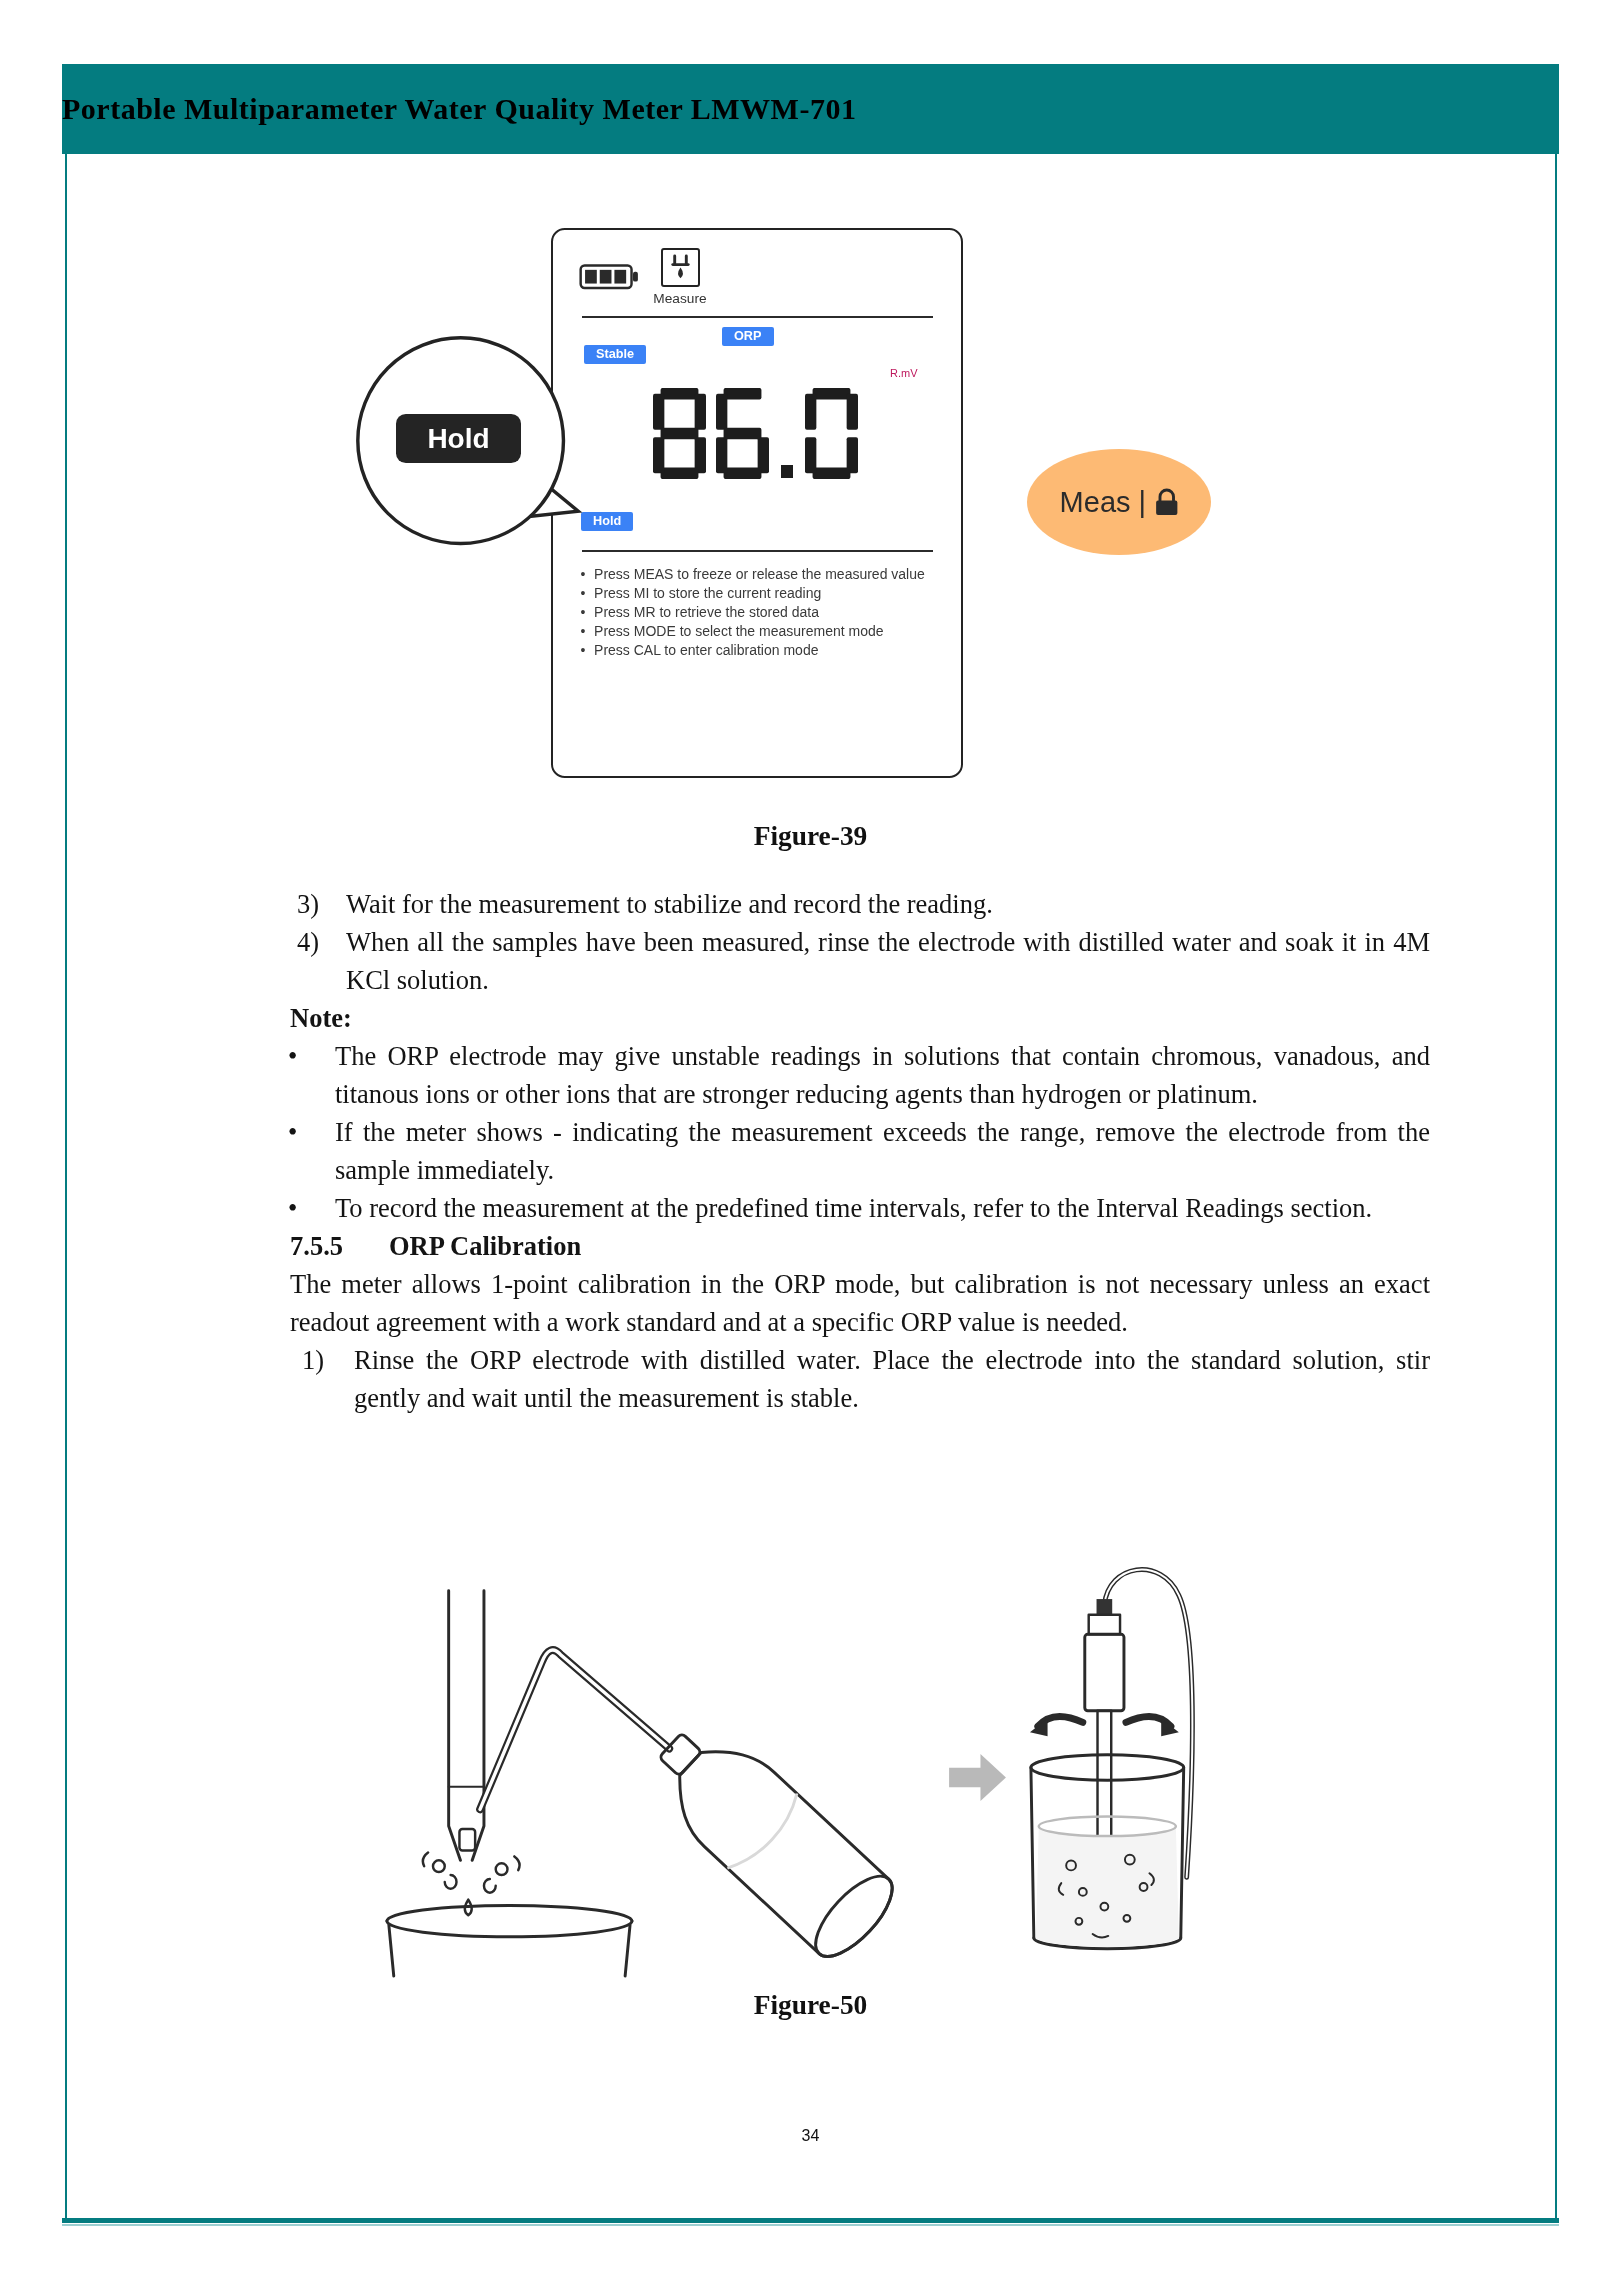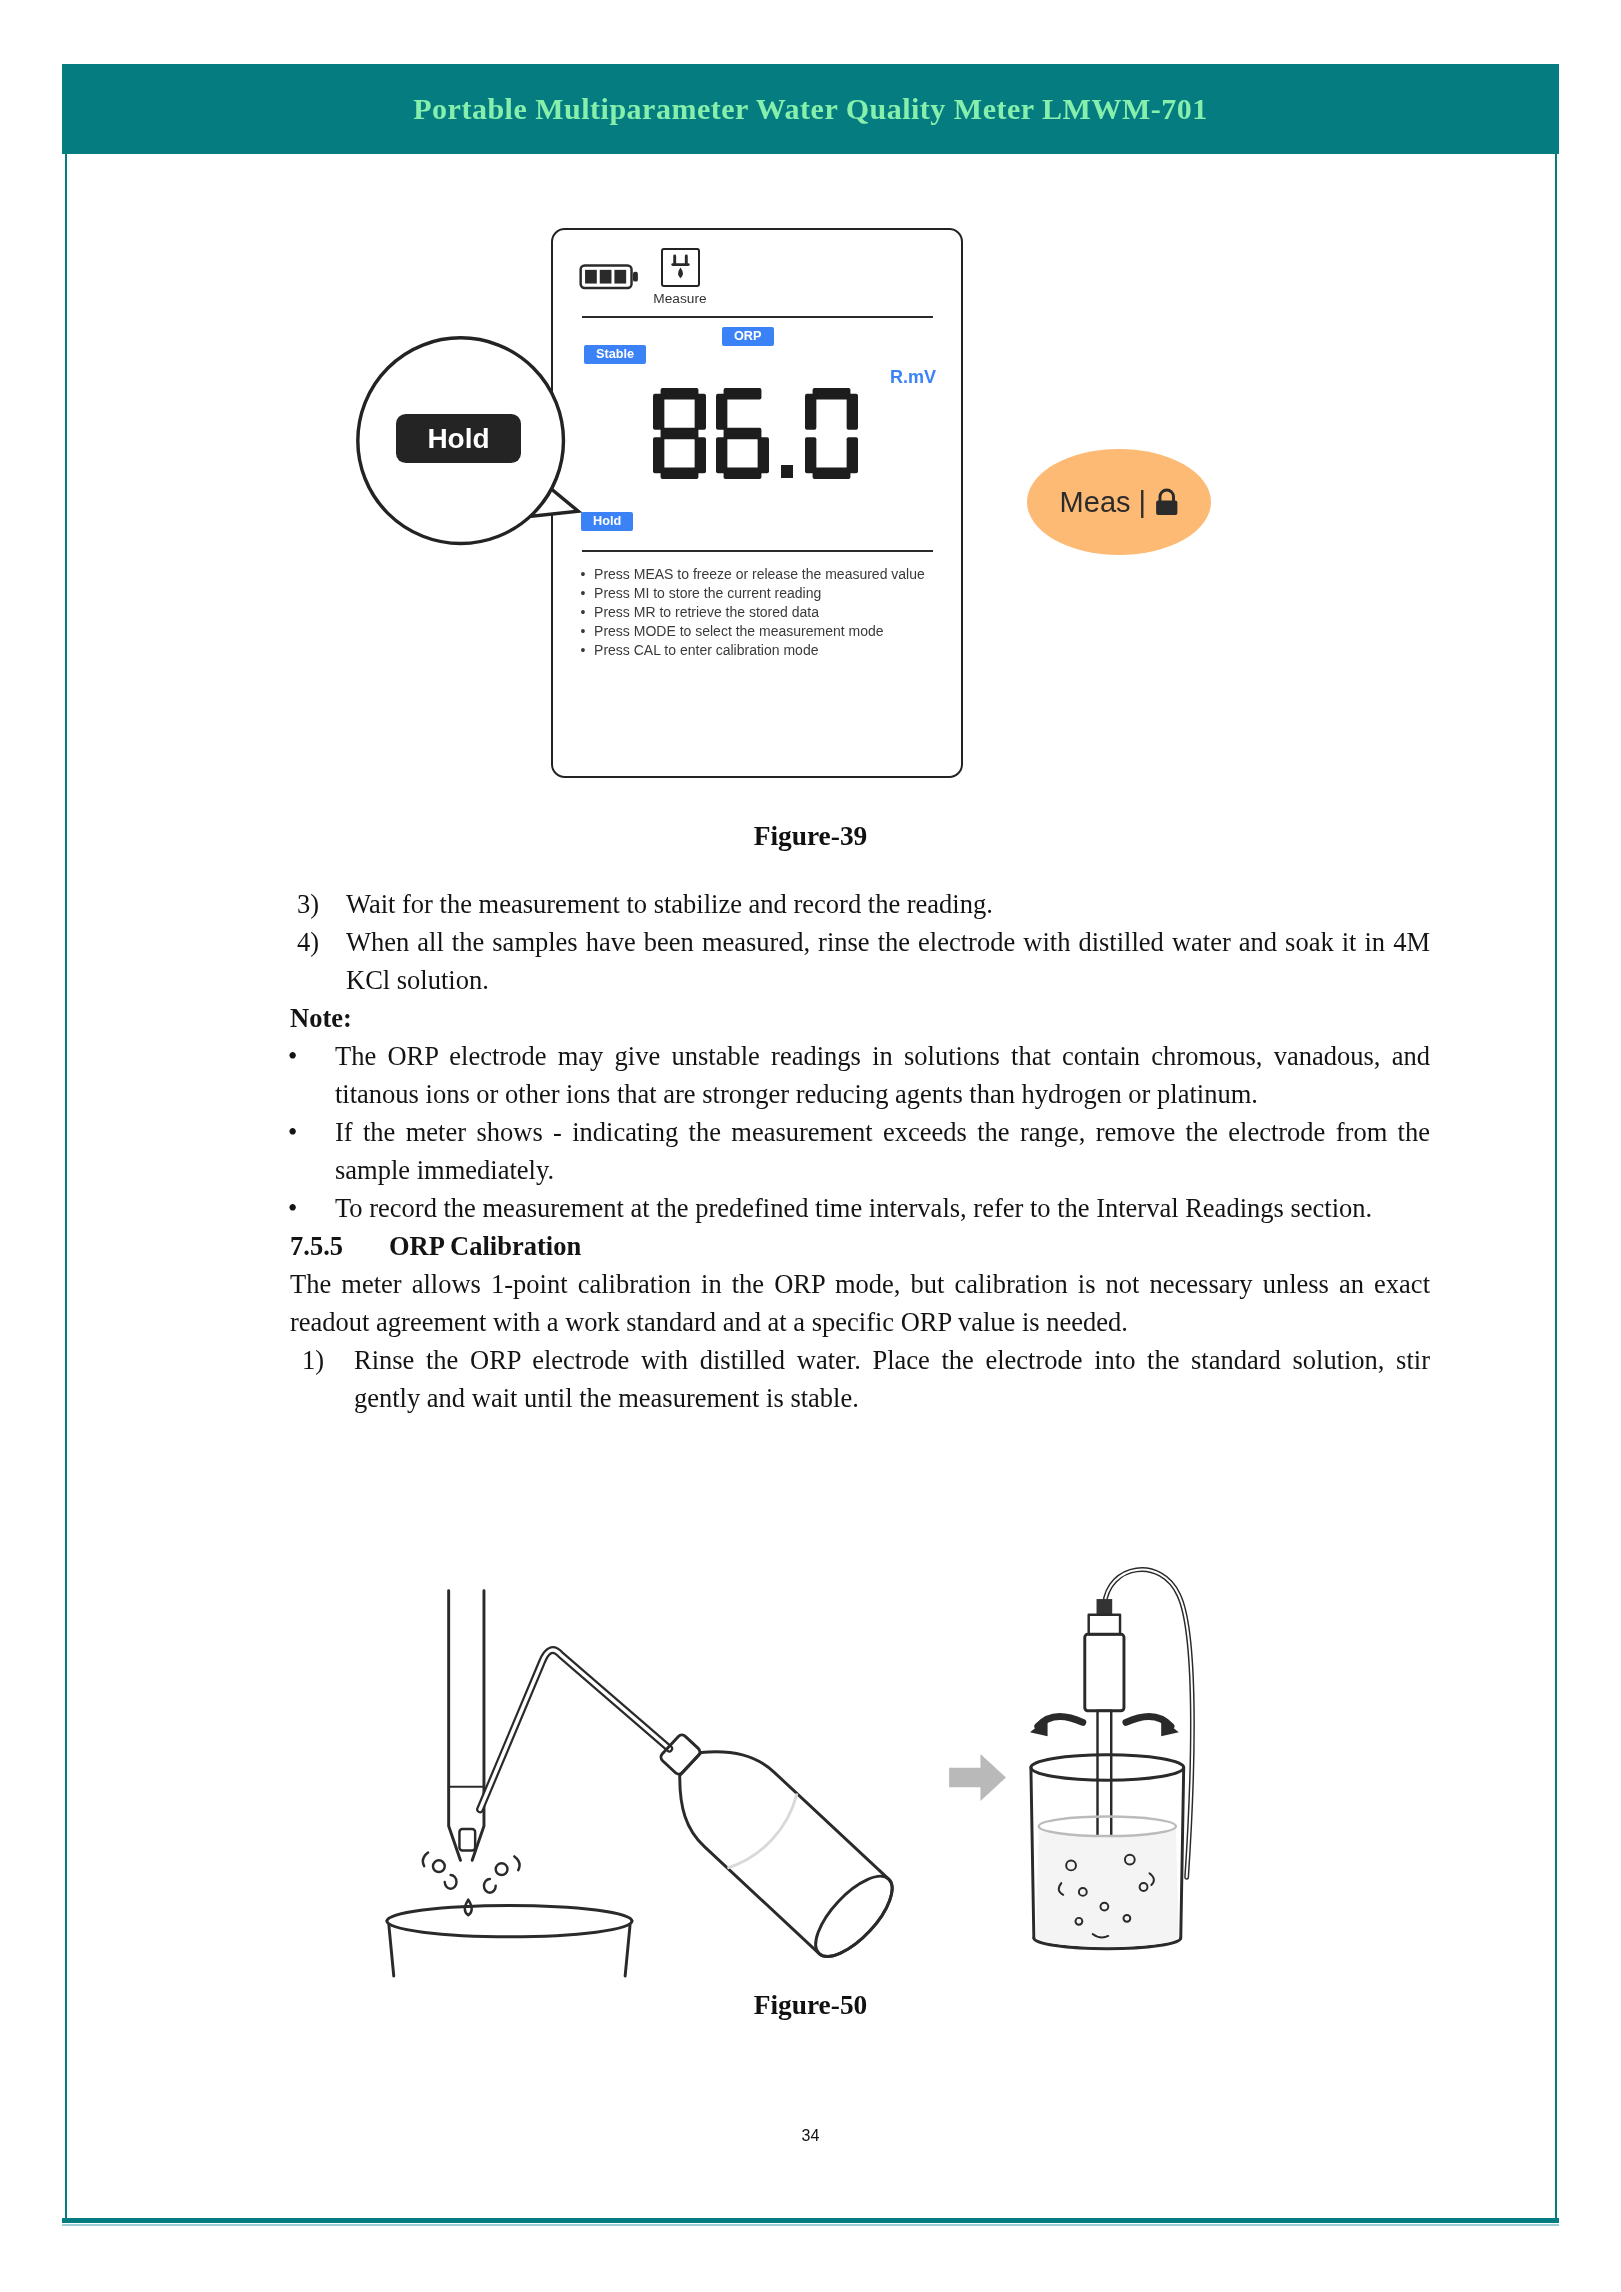--- a/index.html
+++ b/index.html
@@ -1,36 +1,36 @@
 <!DOCTYPE html>
 <html><head>
 <meta charset="utf-8">
 <style>
   html,body{margin:0;padding:0;background:#ffffff;}
   .page{position:relative;width:1621px;height:2293px;background:#ffffff;overflow:hidden;
         font-family:"Liberation Serif",serif;color:#141414;}
   
   .band{position:absolute;left:62px;top:64px;width:1497px;height:90px;background:#047c80;}
-  .band-title{width:100%;height:90px;line-height:90px;text-align:center;color:#86efac;
+  .band-title{width:100%;height:90px;line-height:90px;color:#000000;
               font-size:30px;font-weight:bold;font-family:"Liberation Serif",serif;letter-spacing:0.5px;}
   .frame-l{position:absolute;left:65px;top:154px;width:2px;height:2064px;background:#047c80;}
   .frame-r{position:absolute;left:1555px;top:154px;width:2px;height:2064px;background:#047c80;}
   .frame-b{position:absolute;left:62px;top:2218px;width:1497px;height:4.9px;background:#047c80;}
   .frame-b2{position:absolute;left:62px;top:2224px;width:1497px;height:2px;background:#9ccfd1;}
   
   .meter{position:absolute;left:551px;top:228px;width:412px;height:550px;border:2.9px solid #232323;
          border-radius:13.7px;background:#ffffff;box-sizing:border-box;font-family:"Liberation Sans",sans-serif;}
   .battery{position:absolute;left:25.5px;top:33px;}
   .elec-icon{position:absolute;left:108px;top:17.6px;width:39px;height:39px;border:2.5px solid #232323;
              border-radius:2.9px;box-sizing:border-box;display:flex;align-items:center;justify-content:center;}
   .measure-label{position:absolute;left:86px;top:61px;width:82px;text-align:center;font-size:13.7px;color:#333;}
   .mrule{position:absolute;left:29px;width:351px;height:2px;background:#2b2b2b;}
   .badge{position:absolute;background:#3b82f6;color:#fff;font-weight:bold;border-radius:2px;
          padding:2px 12px;font-size:12.7px;line-height:14.7px;}
-  .unit{position:absolute;left:337px;top:137px;font-size:18px;color:#3b82f6;font-weight:bold;}
+  .unit{position:absolute;left:337px;top:137px;font-size:11px;color:#be185d;}
   .lcd{position:absolute;left:100px;top:155px;display:flex;align-items:flex-end;gap:9.8px;height:94px;}
   .lcd .dot{width:12.7px;height:12.7px;background:#1d1d1d;margin:0 2px 1px 2px;}
   .minstructions{position:absolute;left:27.4px;top:335px;width:358px;font-size:14px;line-height:19px;color:#3a3a3a;}
   .mline{white-space:nowrap;}
   .mdot{display:inline-block;width:13.7px;}
   
   .bubble-svg{position:absolute;left:345px;top:329px;}
   .bubble-btn{position:absolute;left:396px;top:414px;width:125px;height:49px;background:#242424;border-radius:9.8px;
               color:#fff;font-family:"Liberation Sans",sans-serif;font-weight:bold;font-size:28px;
               display:flex;align-items:center;justify-content:center;}

